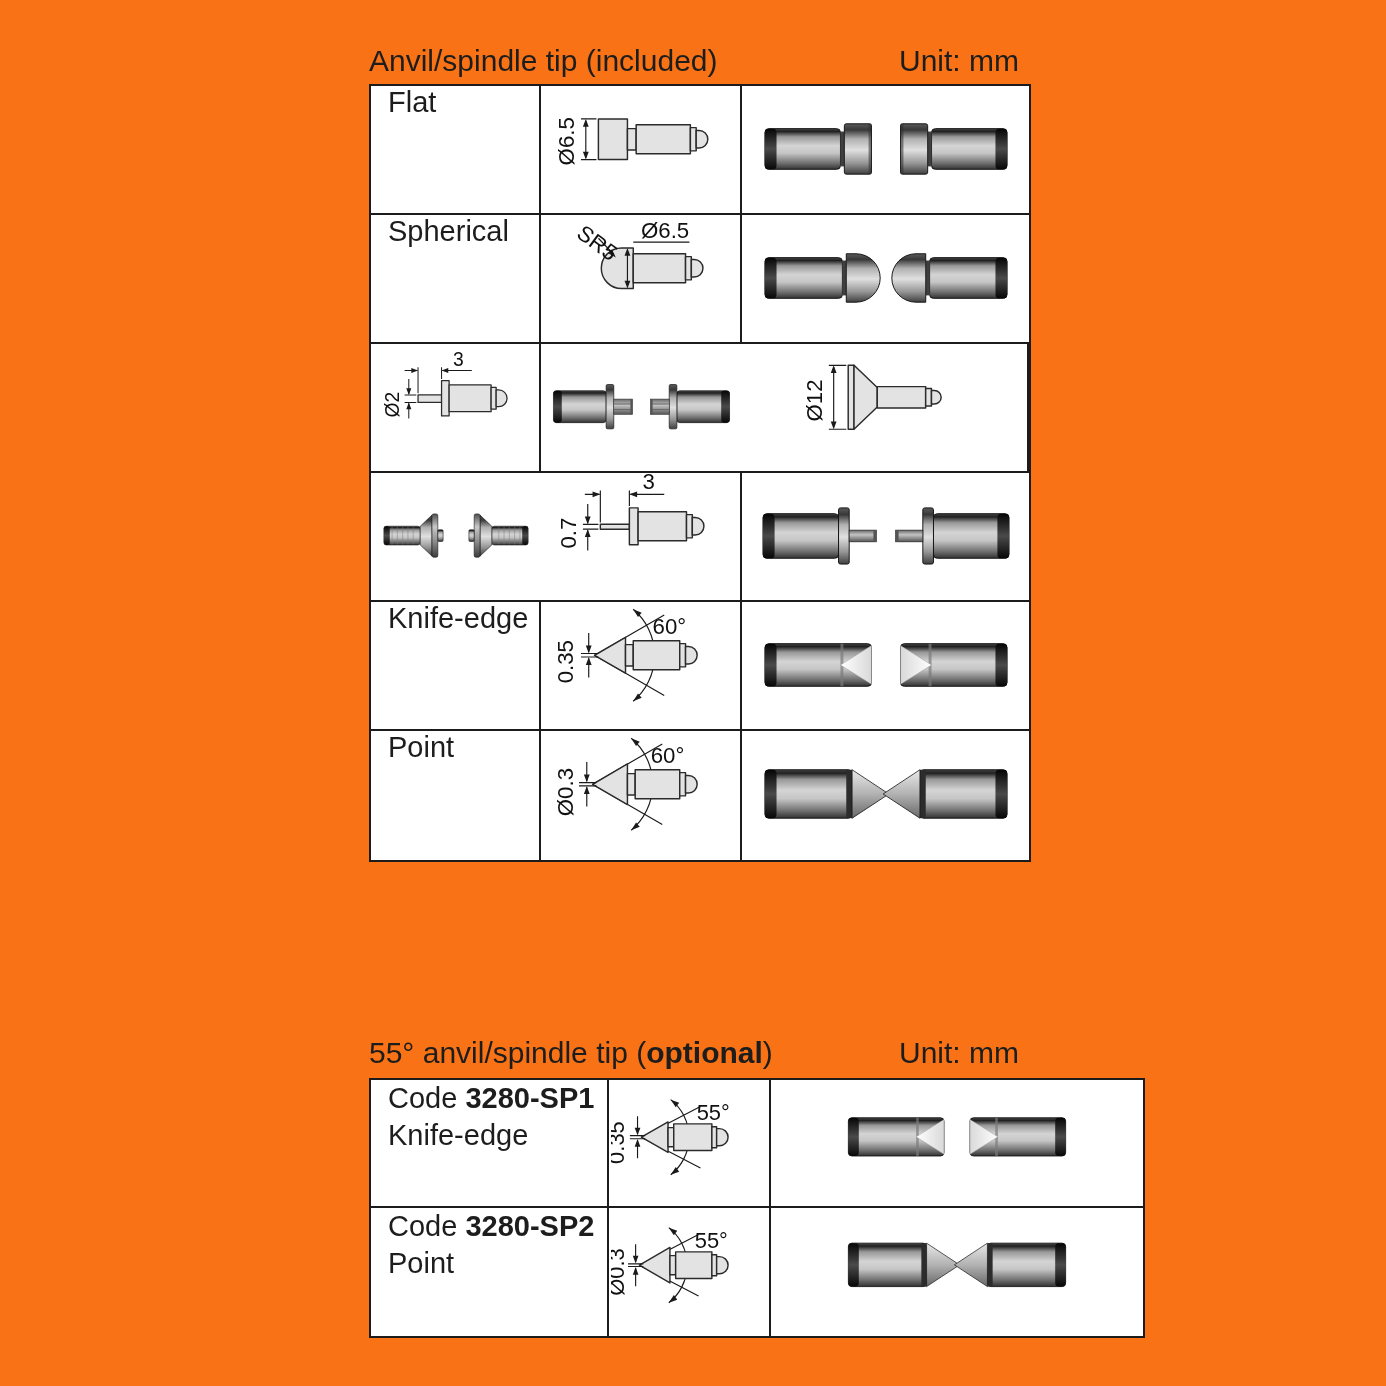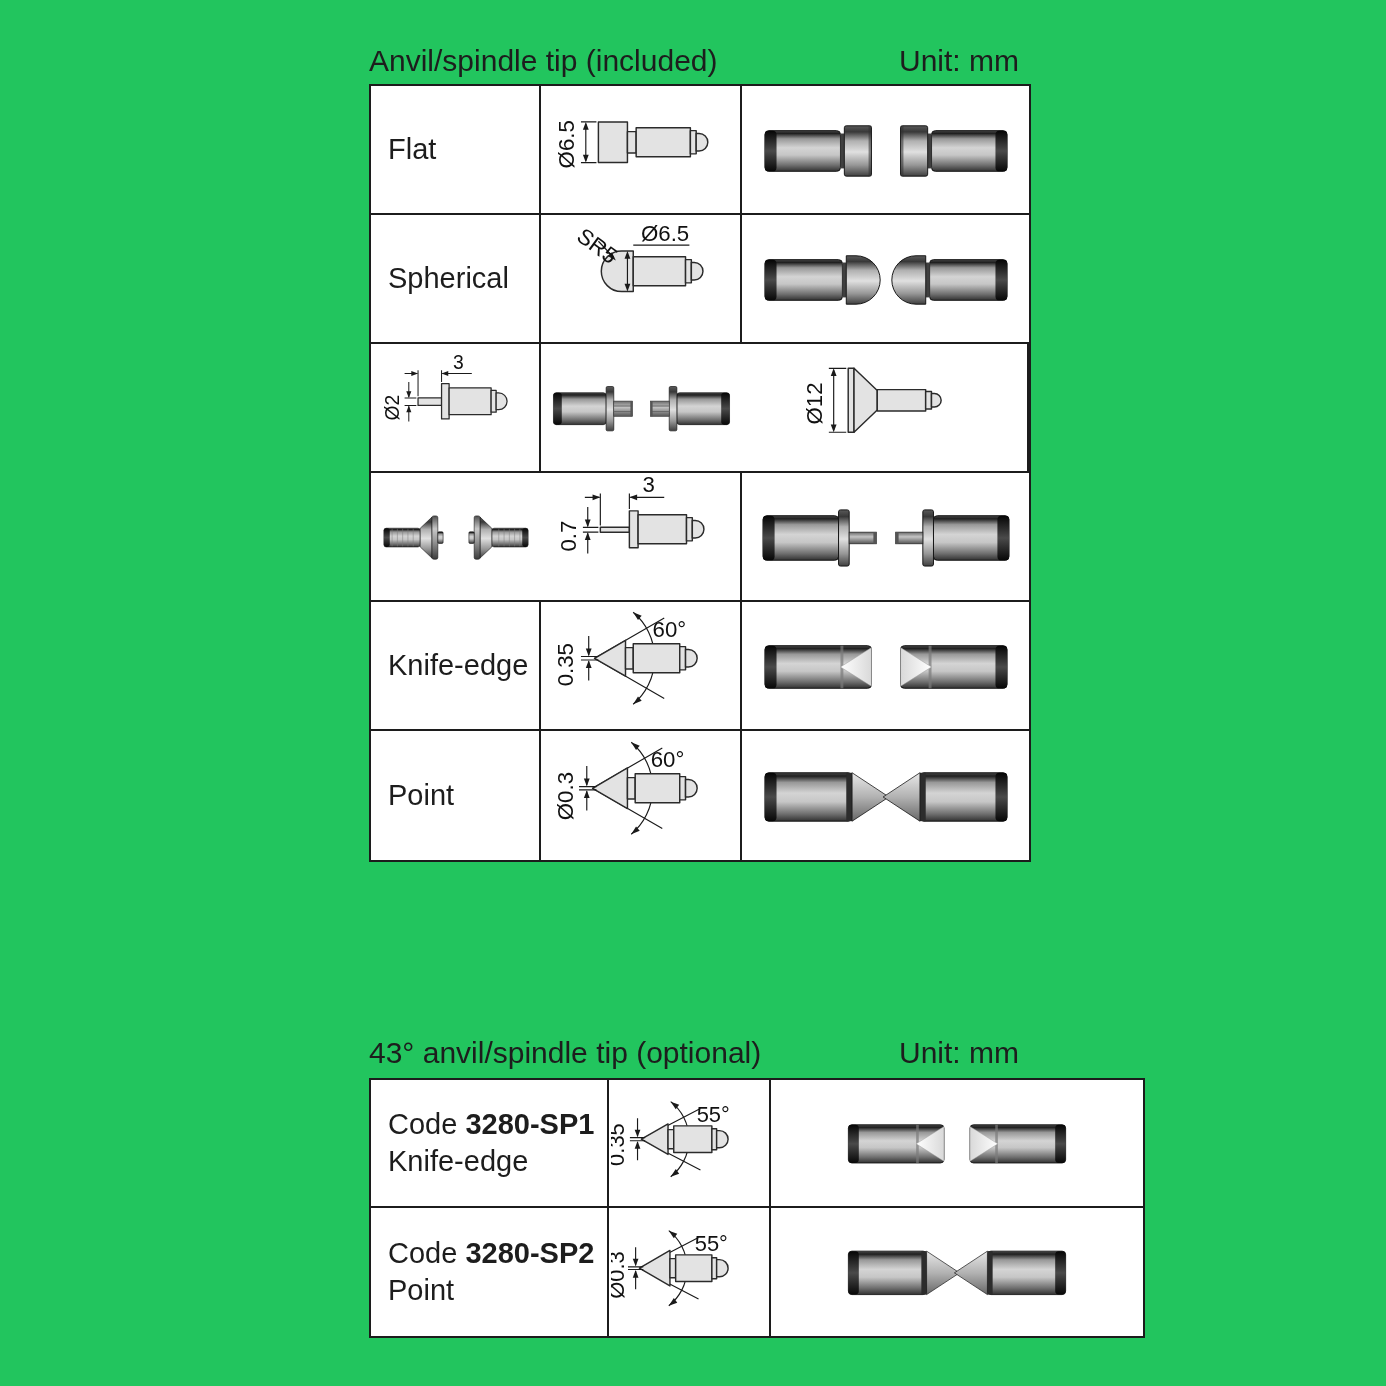--- a/index.html
+++ b/index.html
@@ -1,27 +1,27 @@
 <!DOCTYPE html>
 <html><head>
 <meta charset="utf-8">
 <style>
   html,body{margin:0;padding:0;background:#fff;}
-  .page{position:relative;width:1386px;height:1386px;background:#22c55e;overflow:hidden;
+  .page{position:relative;width:1386px;height:1386px;background:#f97316;overflow:hidden;
         font-family:"Liberation Sans",sans-serif;color:#1d1d1d;}
   .sec-header{position:absolute;display:flex;justify-content:space-between;align-items:baseline;
         width:662px;font-size:30px;color:#1d1d1d;}
   .sec-header .unit{padding-right:12px;}
-  .sec-header b{font-weight:normal;}
+  .sec-header b{font-weight:bold;}
   .tbl{position:absolute;display:grid;border:2px solid #1c1c1c;background:#fff;box-sizing:border-box;}
   .tbl-main{left:369px;top:84px;width:662px;grid-template-columns:170px 201px 1fr;
         grid-auto-rows:129px;}
   .tbl-opt{left:369px;top:1078px;width:776px;grid-template-columns:238px 162px 1fr;
         grid-auto-rows:128px;}
-  .cell{display:flex;align-items:center;justify-content:center;box-sizing:border-box;
+  .cell{display:flex;align-items:flex-start;justify-content:center;box-sizing:border-box;
         border-right:2px solid #1c1c1c;border-bottom:2px solid #1c1c1c;overflow:hidden;}
   .cell.last-col{border-right:none;}
   .cell.last-row{border-bottom:none;}
   .name-cell{justify-content:flex-start;padding-left:17px;font-size:29px;}
   .code-cell{justify-content:flex-start;padding-left:17px;font-size:29px;}
   .code-lines{line-height:37px;}
   .dimtxt{font:23px "Liberation Sans",sans-serif;fill:#111;}
   .outline{fill:#e3e3e3;stroke:#2b2b2b;stroke-width:1.5;stroke-linejoin:round;}
   .dim{stroke:#1a1a1a;stroke-width:1.2;fill:none;}
   .arr{fill:#1a1a1a;stroke:none;}
@@ -302,21 +302,21 @@
     </div>
     <div class="cell last-col last-row">
       <svg width="282" height="124" viewBox="0 0 290 128">
         <use href="#pPoint"></use>
           <use href="#pPoint" transform="matrix(-1,0,0,1,290,0)"></use>
       </svg>
     </div>
   </div>
 
   <div class="sec-header" style="left:369px;top:1036px;">
-    <div><span>43° anvil/spindle tip (</span><b>optional</b><span>)</span></div>
+    <div><span>55° anvil/spindle tip (</span><b>optional</b><span>)</span></div>
     <div class="unit">Unit: mm</div>
   </div>
 
   <div class="tbl tbl-opt">
 
     <div class="cell code-cell">
       <div class="code-lines">
         <span>Code</span>
         <b>3280-SP1</b><br>
         <span>Knife-edge</span>

